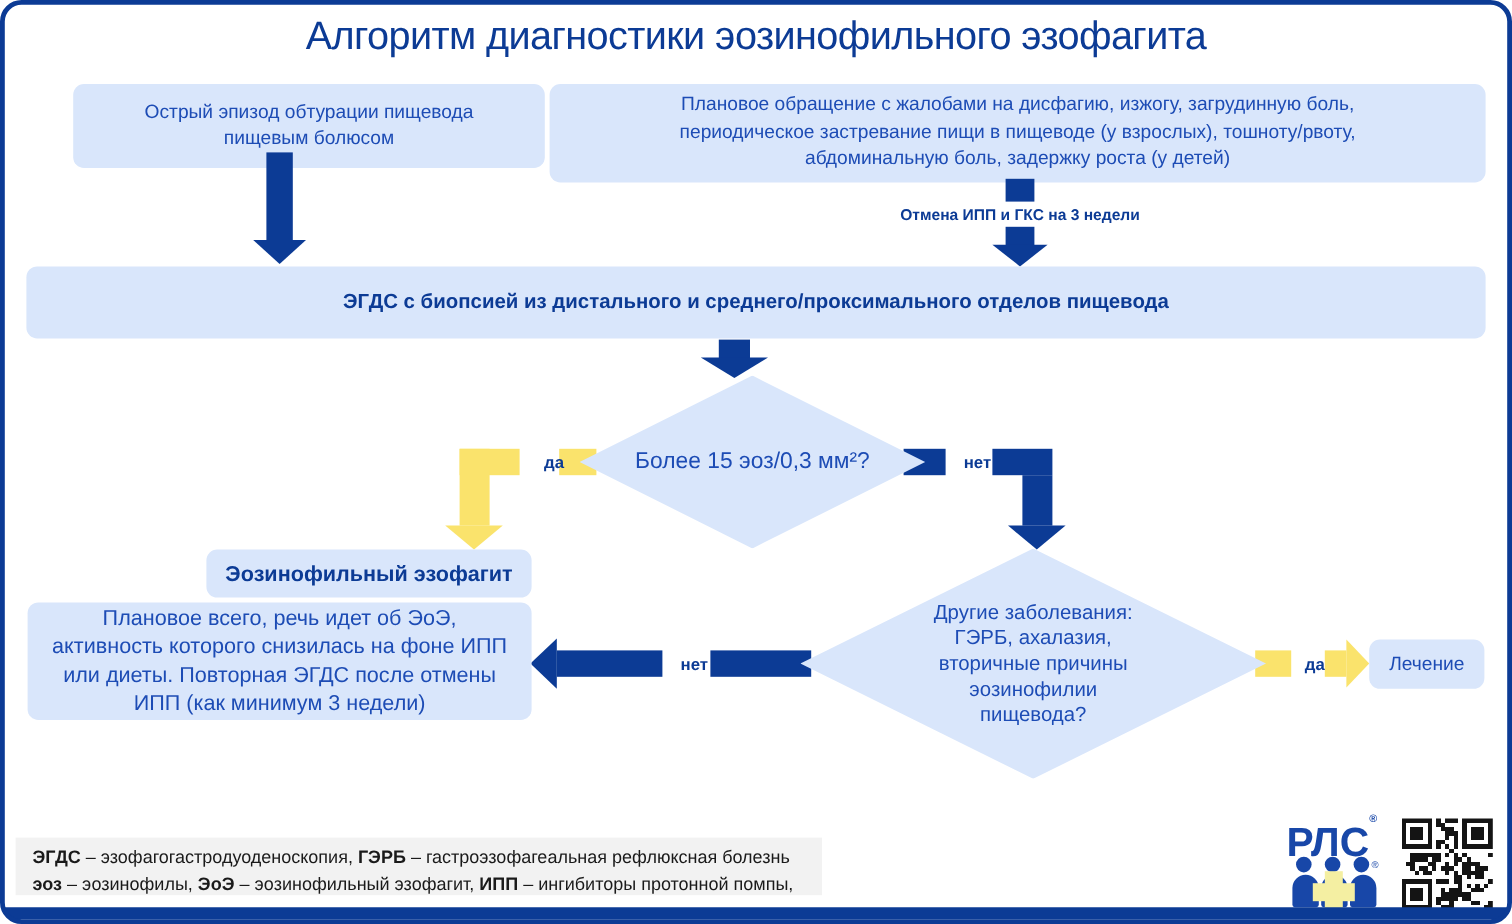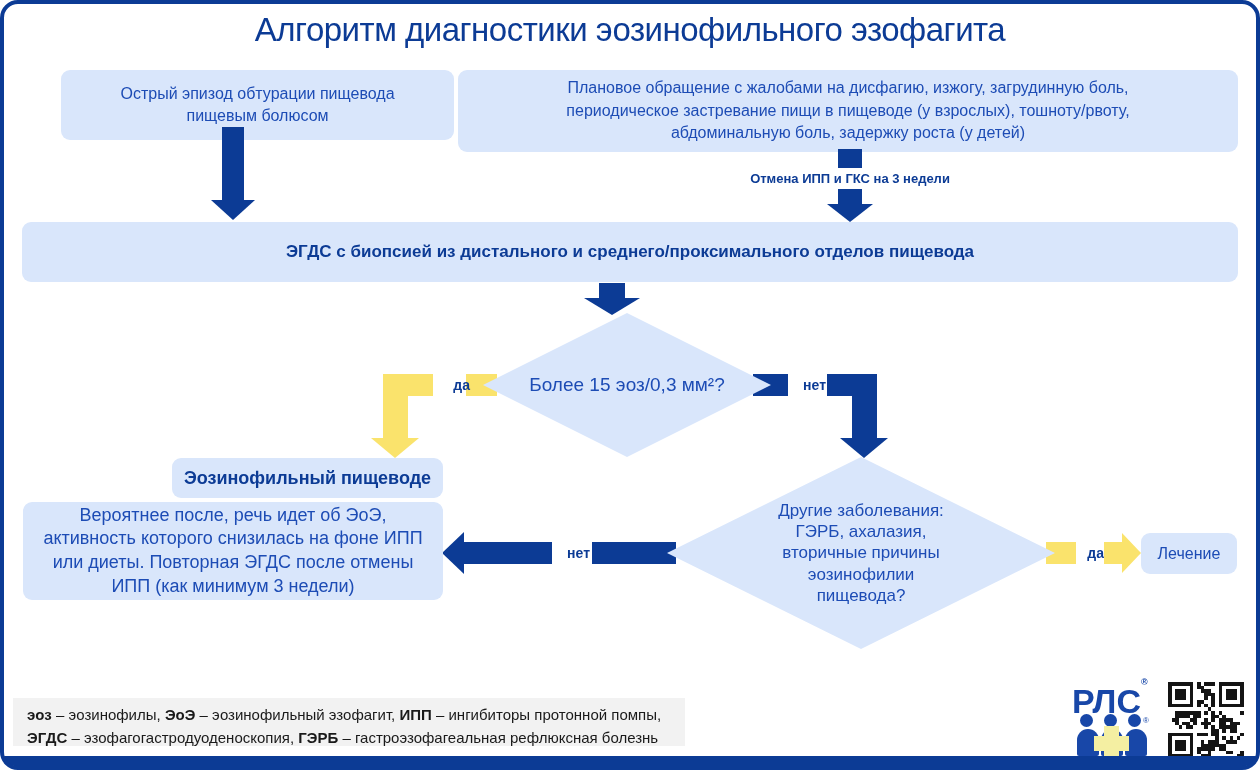--- a/index.html
+++ b/index.html
@@ -82,21 +82,21 @@
   <div class="lbl" style="left:786px;top:377px;width:40px">нет</div>
   <div class="seg" style="left:827px;top:374px;width:50px;height:22px"></div>
   <div class="seg" style="left:852px;top:396px;width:25px;height:42px"></div>
   <div class="ahd" style="left:840px;top:438px"></div>
 
   <div class="diamond" style="left:483px;top:313px;width:288px;height:144px;font-size:19px">
     <div>Более 15 эоз/0,3 мм²?</div>
   </div>
 
   <div class="box bold" style="left:172px;top:458px;width:271px;height:40px;font-size:18px">
-    <div>Эозинофильный пищеводе</div>
+    <div>Эозинофильный эзофагит</div>
   </div>
 
   <div class="seg" style="left:592px;top:542px;width:84px;height:22px"></div>
   <div class="lbl" style="left:552px;top:545px;width:38px">нет</div>
   <div class="seg" style="left:464px;top:542px;width:88px;height:22px"></div>
   <div class="ahl" style="left:442px;top:532px"></div>
 
   <div class="seg y" style="left:1046px;top:542px;width:30px;height:22px"></div>
   <div class="lbl" style="left:1074px;top:545px;width:30px">да</div>
   <div class="seg y" style="left:1104px;top:542px;width:18px;height:22px"></div>
@@ -108,29 +108,29 @@
     <div>вторичные причины</div>
     <div>эозинофилии</div>
     <div>пищевода?</div>
   </div>
 
   <div class="box" style="left:1141px;top:533px;width:96px;height:41px;font-size:16px">
     <div>Лечение</div>
   </div>
 
   <div class="box" style="left:23px;top:502px;width:420px;height:98px;font-size:18px;line-height:1.32">
-    <div>Вероятнее после, речь идет об ЭоЭ,</div>
+    <div>Плановое всего, речь идет об ЭоЭ,</div>
     <div>активность которого снизилась на фоне ИПП</div>
     <div>или диеты. Повторная ЭГДС после отмены</div>
     <div>ИПП (как минимум 3 недели)</div>
   </div>
 
   <div class="legend" id="legend" style="left:13px;top:698px;width:672px;height:48px">
+      <div><b>ЭГДС</b><span> – эзофагогастродуоденоскопия, </span><b>ГЭРБ</b><span> – гастроэзофагеальная рефлюксная болезнь</span></div>
       <div><b>эоз</b><span> – эозинофилы, </span><b>ЭоЭ</b><span> – эозинофильный эзофагит, </span><b>ИПП</b><span> – ингибиторы протонной помпы,</span></div>
-      <div><b>ЭГДС</b><span> – эзофагогастродуоденоскопия, </span><b>ГЭРБ</b><span> – гастроэзофагеальная рефлюксная болезнь</span></div>
     </div>
 
   <div class="logo-text" style="left:1072px;top:678px"><span>РЛС</span><sup>®</sup></div>
   <div class="fig" style="left:1080px;top:714px;width:68px;height:44px">
     <div class="head" style="left:0px;top:0px"></div>
     <div class="head" style="left:24px;top:0px"></div>
     <div class="head" style="left:48px;top:0px"></div>
     <div class="bodyp" style="left:-3px;top:15px"></div>
     <div class="bodyp" style="left:21px;top:15px"></div>
     <div class="bodyp" style="left:45px;top:15px"></div>

